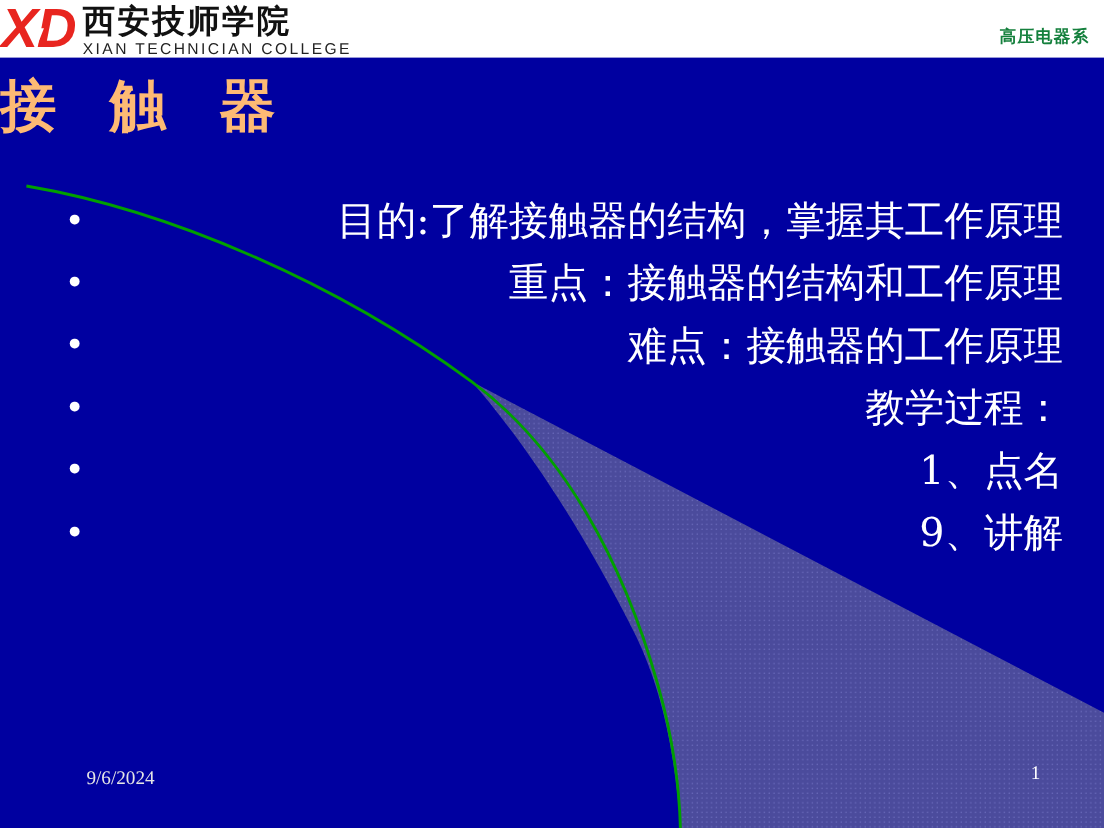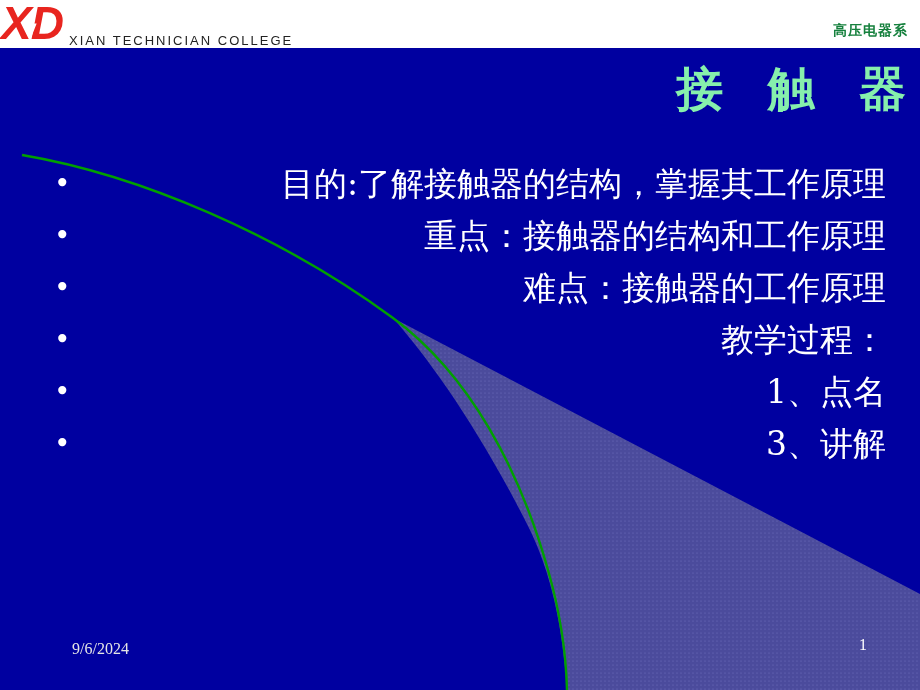--- a/index.html
+++ b/index.html
@@ -116,28 +116,28 @@
     z-index: 1;
     pointer-events: none;
   }
 
   
   #title {
     position: absolute;
     left: 0;
     top: 60px;
     width: 920px;
-    text-align: right;
+    text-align: left;
     z-index: 10;
     font-family: "DejaVu Sans", sans-serif;
     font-weight: bold;
     font-size: 47px;
     line-height: 58px;
     letter-spacing: 14px;
-    color: #86efac;
+    color: #fdba74;
   }
 
   
   #bullets {
     position: absolute;
     left: 46px;
     top: 158px;
     width: 840px;
     z-index: 10;
     list-style: none;
@@ -220,33 +220,34 @@
              C 560 612, 566 652, 567 690" fill="none" stroke="#00a000" stroke-width="2.4"></path>
   </svg>
 
   <div id="header-band">
     <div id="logo-block">
       <div id="logo-mark">
         <span class="xd-text">XD</span>
         <span class="bolt"></span>
       </div>
       <div id="logo-words">
+        <div id="logo-cn">西安技师学院</div>
         <div id="logo-en">XIAN TECHNICIAN COLLEGE</div>
       </div>
     </div>
     <div id="dept-label">高压电器系</div>
   </div>
 
   <div id="title">接 触 器</div>
 
   <ul id="bullets">
     <li>目的:了解接触器的结构，掌握其工作原理</li>
     <li>重点：接触器的结构和工作原理</li>
     <li>难点：接触器的工作原理</li>
     <li>教学过程：</li>
     <li>1、点名</li>
-    <li>3、讲解</li>
+    <li>9、讲解</li>
   </ul>
 
   <div id="footer-date">9/6/2024</div>
   <div id="footer-pageno">1</div>
 
 </div>
 
 </body></html>

